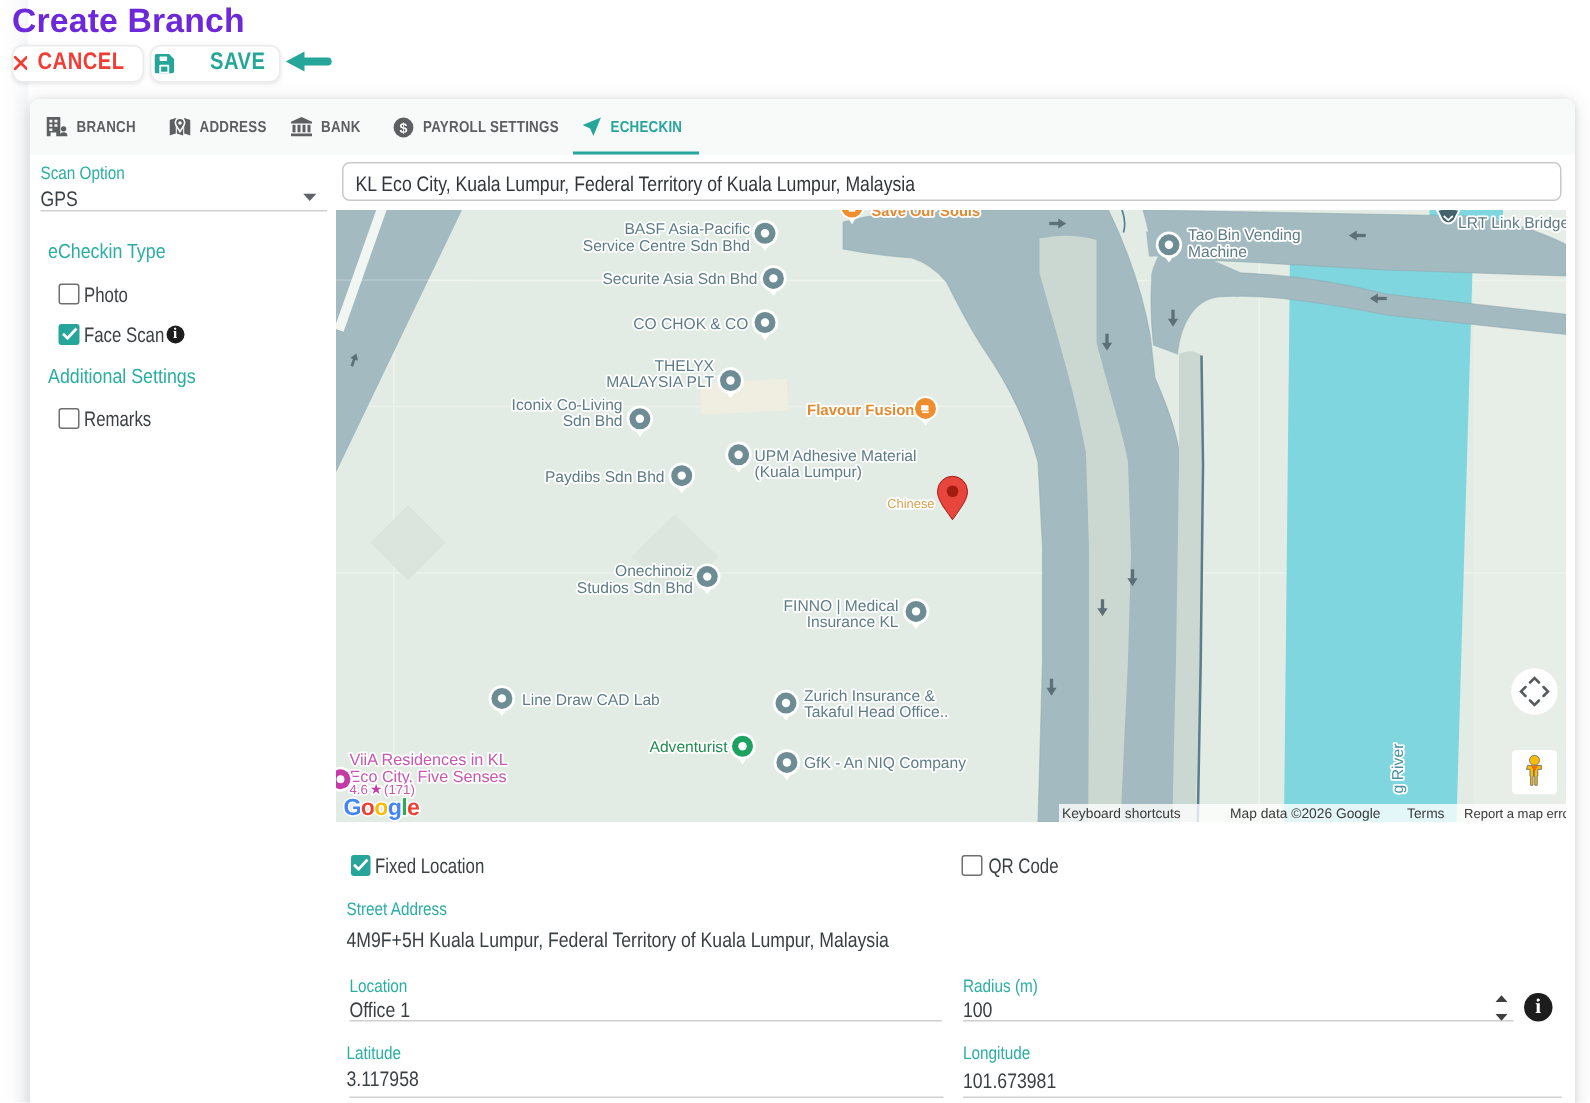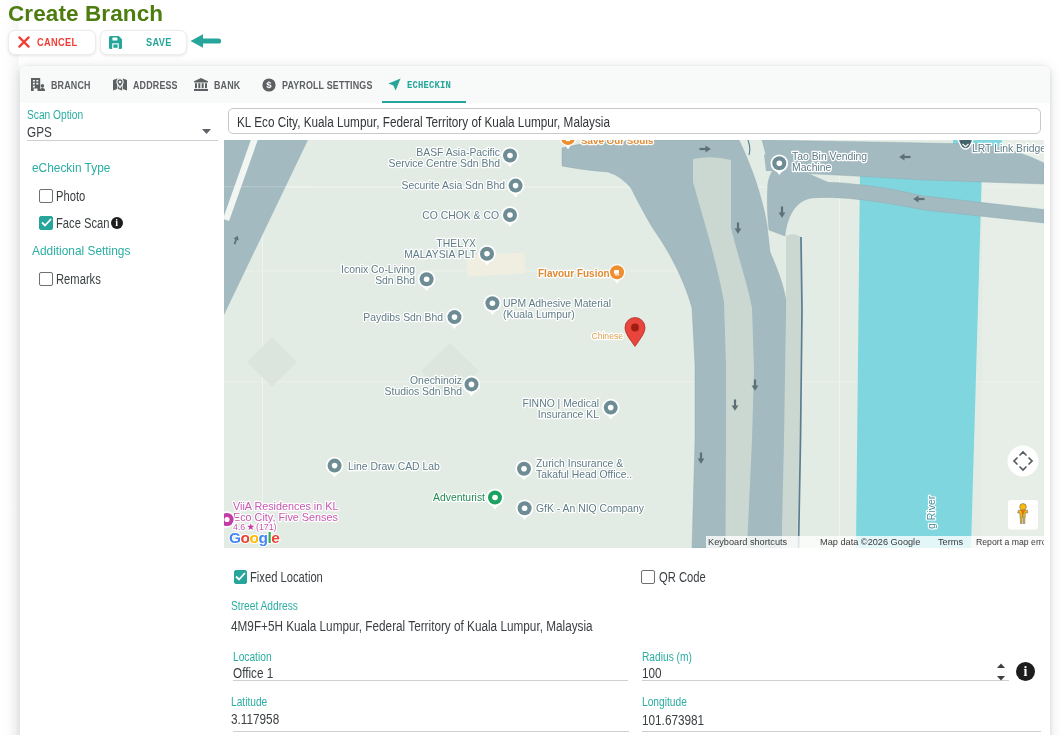--- a/index.html
+++ b/index.html
@@ -1,37 +1,37 @@
 <!DOCTYPE html>
 <html><head>
 <meta charset="utf-8">
 <style>
   * { box-sizing: border-box; margin: 0; padding: 0; }
   html,body { width:1060px; height:735px; overflow:hidden; background:#fff;
     font-family:"Liberation Sans", sans-serif; position:relative; }
   .leftline { position:absolute; left:0; top:0; width:20px; height:735px;
     background:linear-gradient(to right,#ffffff 0%,#fdfdfe 40%,#f5f6f8 90%,#ffffff 97%); }
   h1 { position:absolute; left:8px; top:1px; font-size:22.5px; font-weight:600;
-    color:#4d7c0f; letter-spacing:0.1px; }
+    color:#6d28d9; letter-spacing:0.1px; }
   .btn { position:absolute; top:29.5px; height:25px; background:#fff;
     border:1px solid #ececec; border-radius:7px; box-shadow:0 1px 3px rgba(0,0,0,0.1);
     display:flex; align-items:center; justify-content:center; gap:7px;
-    font-size:11px; font-weight:700; letter-spacing:0.4px; }
+    font-size:16px; font-weight:700; letter-spacing:0.4px; }
   .btn.cancel { left:7.5px; width:88px; color:#f23d35; }
   .btn.save { left:99.5px; width:87px; color:#26a69a;gap:24px; }
   .arrow { position:absolute; left:190px; top:34px; }
   .card { position:absolute; left:20px; top:66px; width:1030px; height:700px;
     background:#fff; border-radius:6px;
     box-shadow:0 1px 4px rgba(0,0,0,0.11), 0 2px 14px rgba(0,0,0,0.12); }
   .tabstrip { position:absolute; left:0; top:0; width:1030px; height:37px;
     background:#f8f9f9; border-radius:6px 6px 0 0; }
   .tab { position:absolute; top:0; height:37px; display:flex; align-items:center; gap:6px;
     font-size:10.6px; font-weight:700; letter-spacing:0.2px; color:#5d6063; }
   .tx { display:inline-block; transform:scaleX(0.84); transform-origin:0 50%; white-space:nowrap; }
-  .tab.active { color:#26a69a;font-family:Liberation Mono, monospace; }
+  .tab.active { color:#26a69a; }
   .inkbar { position:absolute; left:362px; top:35px; width:84px; height:2px; background:#26a69a; }
   .lbl { color:#2aaea2; font-size:12px; transform:scaleX(0.85); transform-origin:0 50%; white-space:nowrap; }
   .lbl2 { color:#2aaea2; font-size:13.5px; transform:scaleX(0.88); transform-origin:0 50%; white-space:nowrap; }
   .val { color:#3a3f42; font-size:14px; transform:scaleX(0.84); transform-origin:0 50%; white-space:nowrap; }
   .cb { position:absolute; width:13.5px; height:13.5px; border:1.6px solid #6f6f6f; border-radius:2px; background:#fff; }
   .cb.on { border-color:#26a69a; background:#26a69a; }
   .cb.on svg { position:absolute; left:0.5px; top:1px; }
   .cblabel { position:absolute; font-size:14px; color:#3a3f42; transform:scaleX(0.8); transform-origin:0 50%; white-space:nowrap; }
   .uline { position:absolute; height:1px; background:#cfcfcf; }
   .info { position:absolute; background:#1d1d1d; border-radius:50%; color:#fff;

